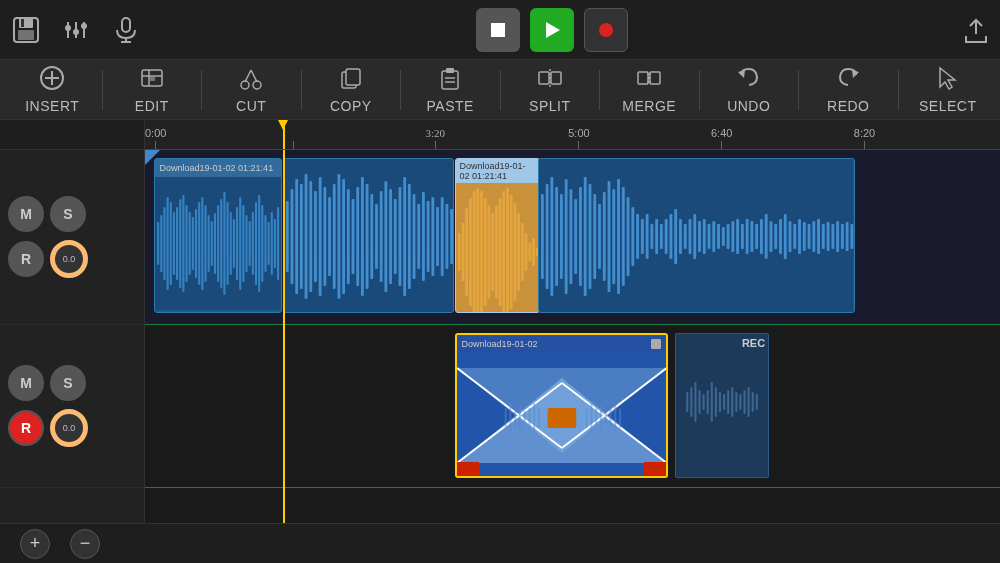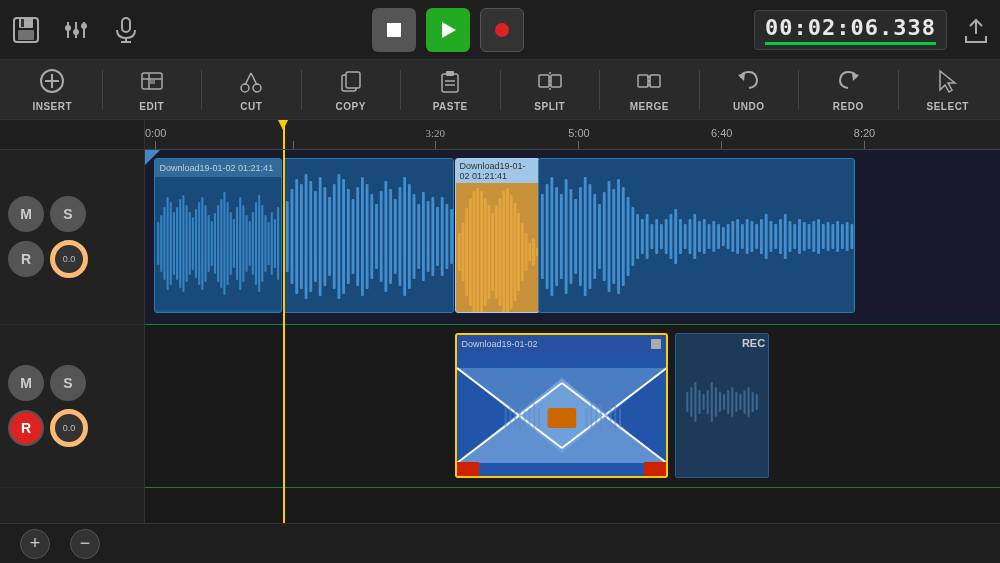--- a/index.html
+++ b/index.html
@@ -96,23 +96,23 @@
       width: 95px;
       height: 55px;
       cursor: pointer;
       gap: 2px;
     }
     .tool-icon {
       font-size: 20px;
       color: #ccc;
     }
     .tool-label {
-      font-size: 10px;
+      font-size: 14px;
       color: #bbb;
-      font-weight: bold;
+      font-weight: normal;
       letter-spacing: 0.5px;
     }
     .toolbar-divider {
       width: 1px;
       height: 40px;
       background: #444;
       margin: 0 2px;
     }
 
     
@@ -343,24 +343,20 @@
         </svg>
     </div>
 
     <div class="transport-btn record-btn">
       <svg width="18" height="18" viewBox="0 0 18 18">
           <circle cx="9" cy="9" r="7" fill="#dd2222"></circle>
         </svg>
     </div>
   </div>
   <div class="top-bar-right">
-    <div class="timecode-display">
-      <span class="timecode-value">00:02:06.338</span>
-      <div class="timecode-bar"></div>
-    </div>
 
     <div class="top-icon">
       <svg width="28" height="28" viewBox="0 0 28 28" fill="none">
         <path d="M14 4 L14 18" stroke="#aaa" stroke-width="2"></path>
         <path d="M8 10 L14 4 L20 10" stroke="#aaa" stroke-width="2" fill="none"></path>
         <path d="M4 20 L4 26 L24 26 L24 20" stroke="#aaa" stroke-width="2" fill="none"></path>
       </svg>
     </div>
   </div>
 </div>

